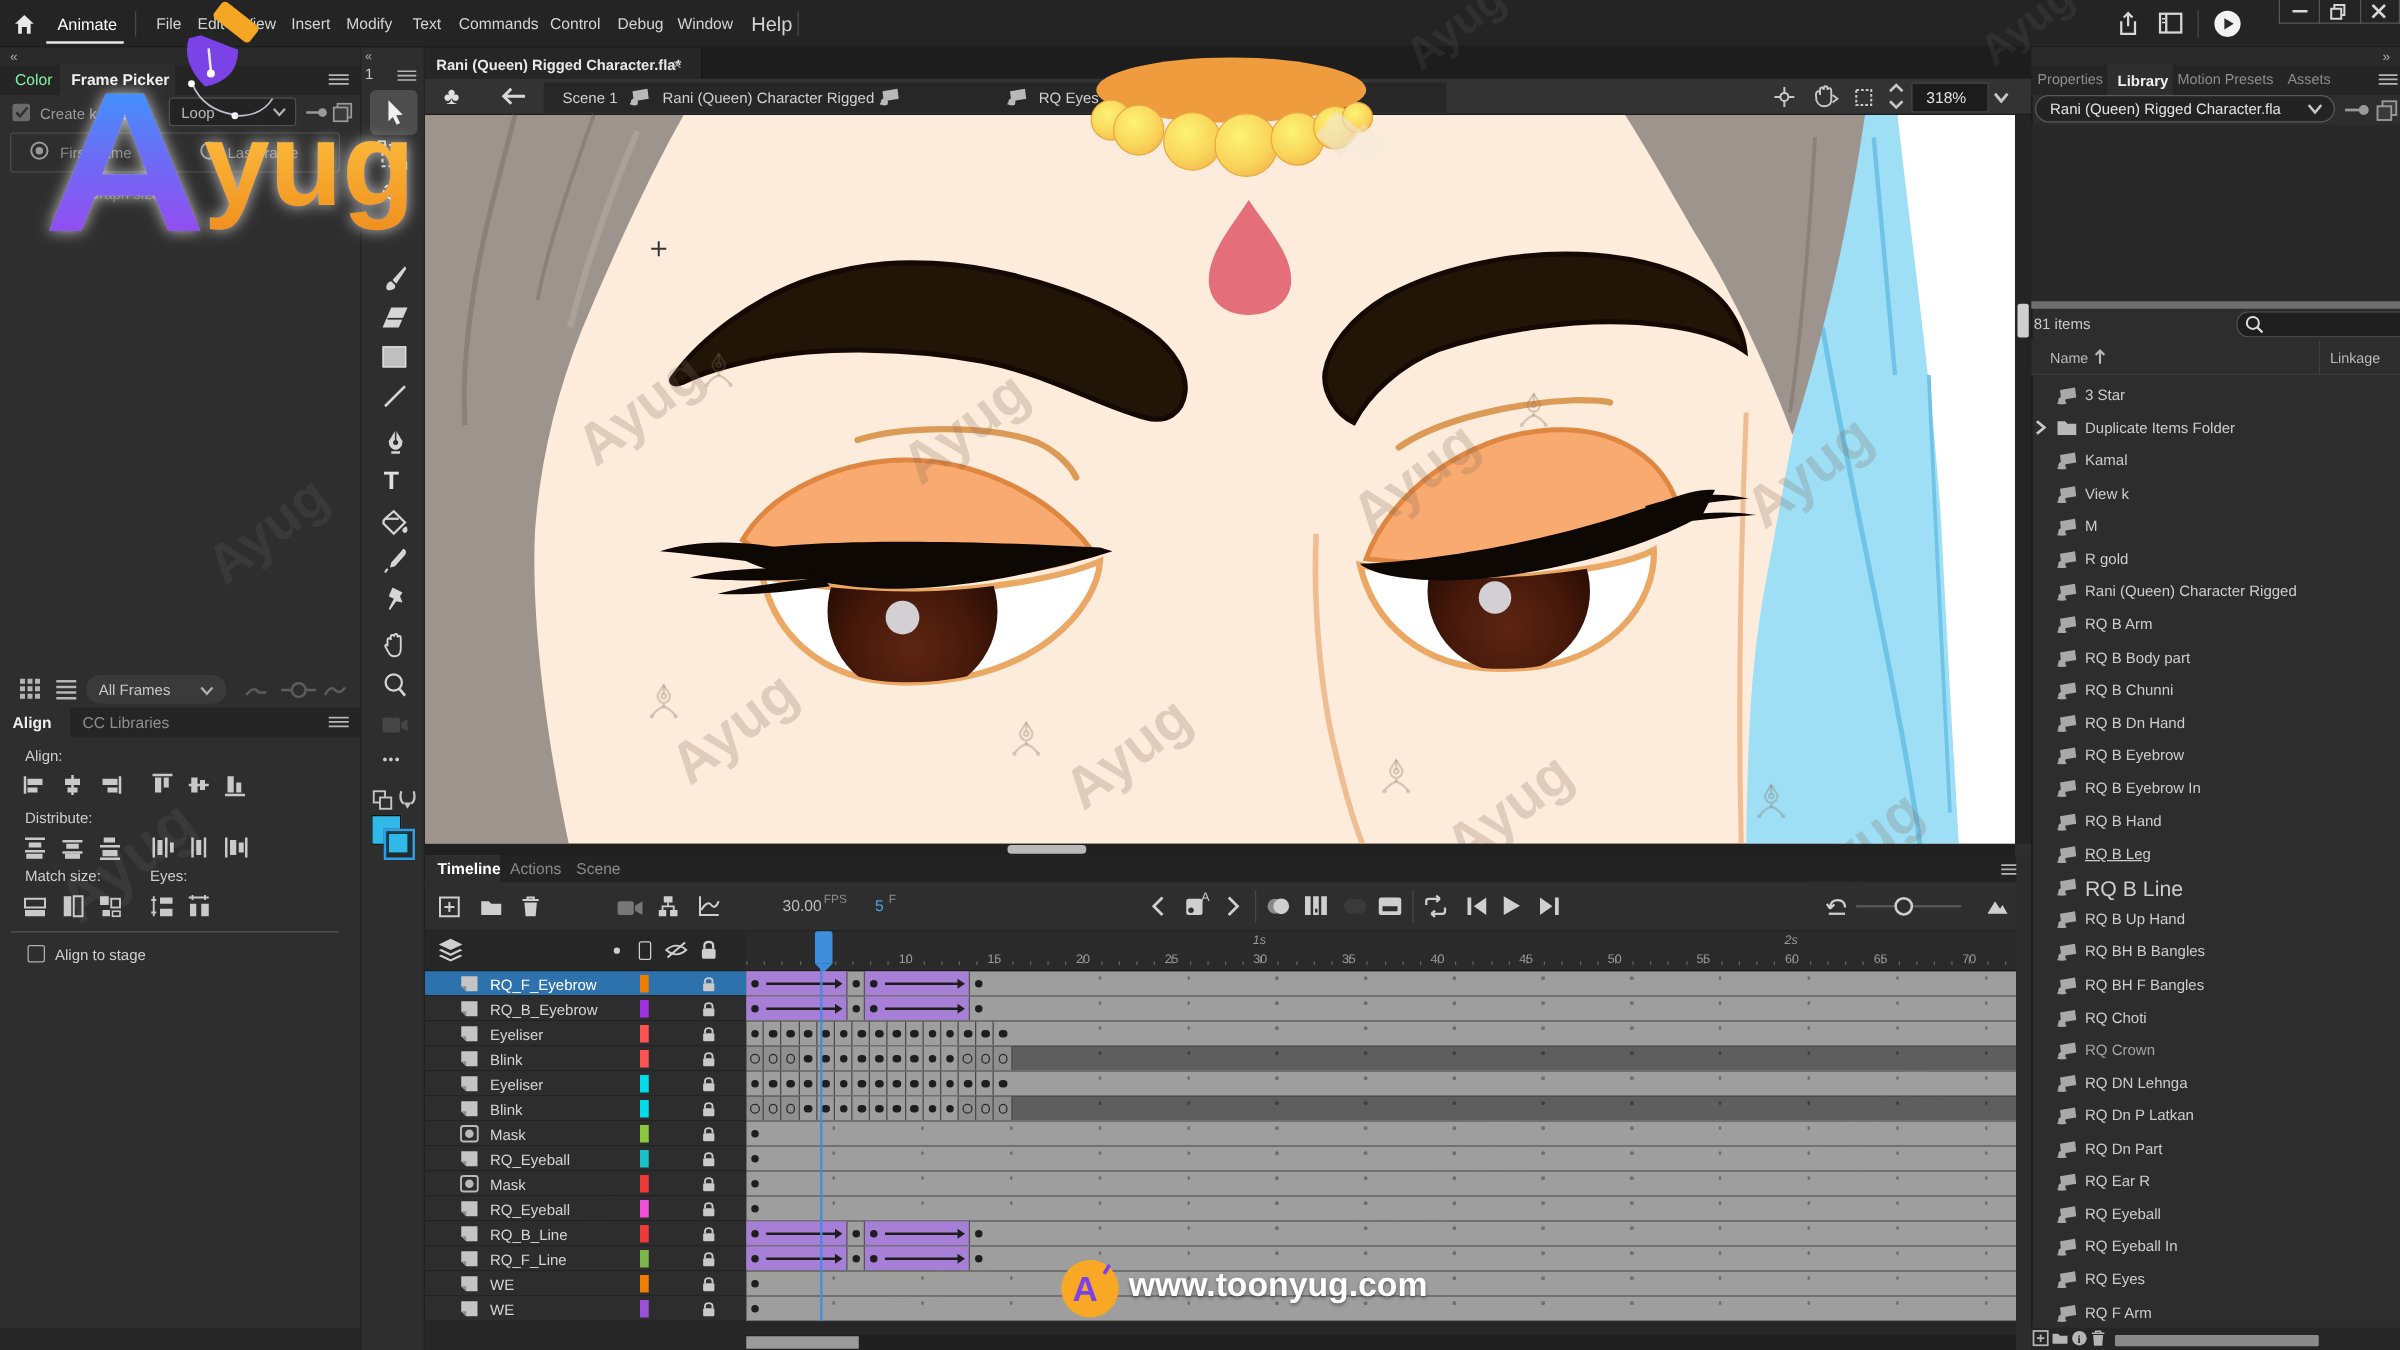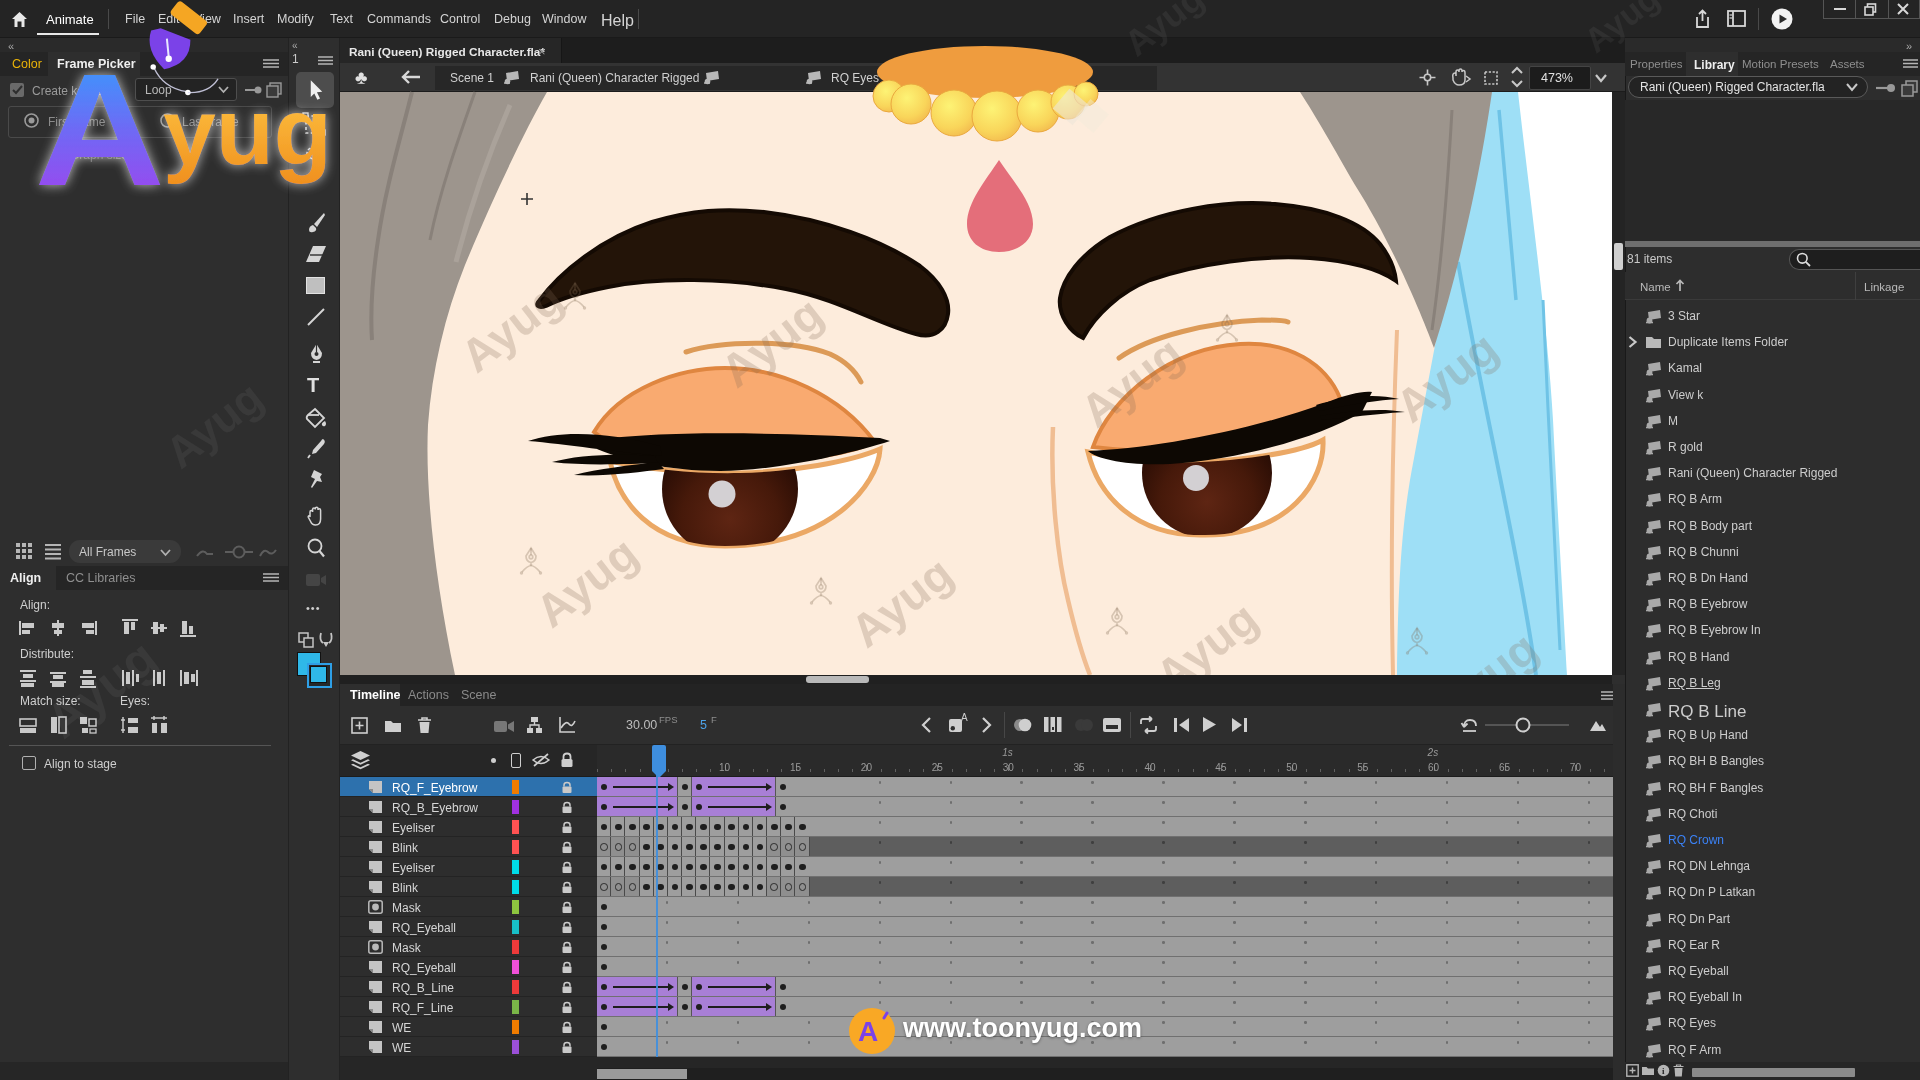--- a/index.html
+++ b/index.html
@@ -91,29 +91,29 @@
     <path d="M17 8 L21 11 L17 14" fill="none" stroke="#c8c8c8" stroke-width="1.5"></path>
   </svg>
 <svg style="left:1482px;top:69px" width="18" height="18" viewBox="0 0 18 18">
     <rect x="3" y="3" width="12" height="12" fill="none" stroke="#c8c8c8" stroke-width="1.6" stroke-dasharray="2.2 1.6"></rect>
   </svg>
 <svg style="left:1510px;top:66px" width="14" height="22" viewBox="0 0 14 22">
     <path d="M2 7 L7 2 L12 7" fill="none" stroke="#c8c8c8" stroke-width="2"></path>
     <path d="M2 15 L7 20 L12 15" fill="none" stroke="#c8c8c8" stroke-width="2"></path>
   </svg>
 <div style="left:1529px;top:66px;width:62px;height:24px;background:#1c1c1c;border:1px solid #444;border-radius:2px;"></div>
-<div style="left:1541px;top:71px;color:#e0e0e0;font-size:12.5px;">473%</div>
+<div style="left:1541px;top:71px;color:#e0e0e0;font-size:12.5px;">318%</div>
 <svg style="left:1594px;top:73px" width="14" height="10" viewBox="0 0 14 10">
     <path d="M2 2 L7 8 L12 2" fill="none" stroke="#c8c8c8" stroke-width="2.2"></path>
   </svg>
 <div style="left:0px;top:38px;width:288px;height:14px;background:#2a2a2a;"></div>
 <div style="left:8px;top:40px;color:#aaa;font-size:11px;">«</div>
 <div style="left:0px;top:52px;width:288px;height:24px;background:#252525;"></div>
 <div style="left:48px;top:52px;width:92px;height:24px;background:#2e2e2e;"></div>
-<div style="left:12px;top:57px;color:#eab308;font-size:12.5px;">Color</div>
+<div style="left:12px;top:57px;color:#86efac;font-size:12.5px;">Color</div>
 <div style="left:57px;top:57px;color:#efefef;font-size:12.5px;font-weight:bold;">Frame Picker</div>
 <svg style="left:263px;top:59px" width="16" height="11" viewBox="0 0 16 11">
     <path d="M0 1 H16 M0 4.5 H16 M0 8 H16" stroke="#b5b5b5" stroke-width="1.4"></path>
   </svg>
 <div style="left:0px;top:76px;width:288px;height:489px;background:#2e2e2e;"></div>
 <div style="left:10px;top:83px;width:14px;height:14px;background:#6a6a6a;border-radius:2px;"></div>
 <svg style="left:12px;top:85px" width="11" height="10" viewBox="0 0 11 10">
     <path d="M1 5 L4 8 L10 1" fill="none" stroke="#2e2e2e" stroke-width="2"></path>
   </svg>
 <div style="left:32px;top:84px;color:#9a9a9a;">Create keyframe</div>
@@ -1444,21 +1444,21 @@
     <path d="M3 3 L15 1 L16 9 L4 11 Z" fill="#a9a9a9"></path>
     <circle cx="4.5" cy="11.5" r="2.9" fill="#a9a9a9"></circle>
     <path d="M1 13.5 L8 13.5" stroke="#a9a9a9" stroke-width="1.6"></path>
   </svg>
 <div style="left:1668px;top:806.8px;color:#cdcdcd;font-size:12px;white-space:nowrap;">RQ Choti</div>
 <svg style="left:1645px;top:833px" width="18" height="15" viewBox="0 0 18 15">
     <path d="M3 3 L15 1 L16 9 L4 11 Z" fill="#a9a9a9"></path>
     <circle cx="4.5" cy="11.5" r="2.9" fill="#a9a9a9"></circle>
     <path d="M1 13.5 L8 13.5" stroke="#a9a9a9" stroke-width="1.6"></path>
   </svg>
-<div style="left:1668px;top:833.0px;color:#3b82f6;font-size:12px;white-space:nowrap;">RQ Crown</div>
+<div style="left:1668px;top:833.0px;color:#a3a3a3;font-size:12px;white-space:nowrap;">RQ Crown</div>
 <svg style="left:1645px;top:859px" width="18" height="15" viewBox="0 0 18 15">
     <path d="M3 3 L15 1 L16 9 L4 11 Z" fill="#a9a9a9"></path>
     <circle cx="4.5" cy="11.5" r="2.9" fill="#a9a9a9"></circle>
     <path d="M1 13.5 L8 13.5" stroke="#a9a9a9" stroke-width="1.6"></path>
   </svg>
 <div style="left:1668px;top:859.1999999999999px;color:#cdcdcd;font-size:12px;white-space:nowrap;">RQ DN Lehnga</div>
 <svg style="left:1645px;top:885px" width="18" height="15" viewBox="0 0 18 15">
     <path d="M3 3 L15 1 L16 9 L4 11 Z" fill="#a9a9a9"></path>
     <circle cx="4.5" cy="11.5" r="2.9" fill="#a9a9a9"></circle>
     <path d="M1 13.5 L8 13.5" stroke="#a9a9a9" stroke-width="1.6"></path>

